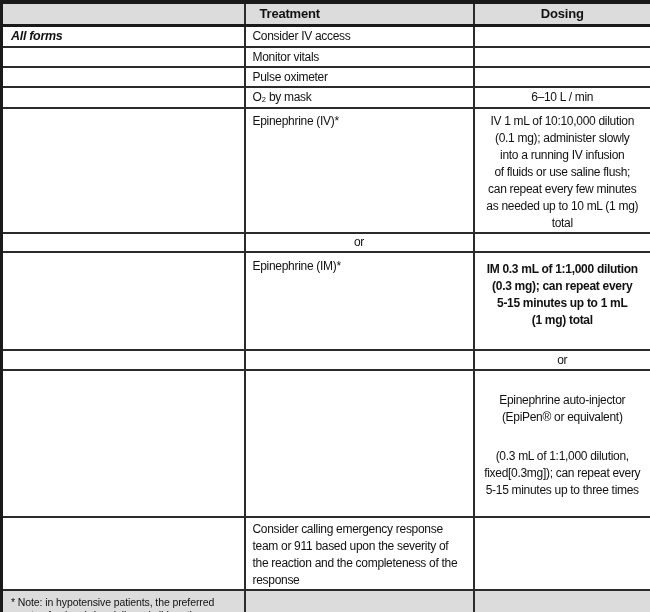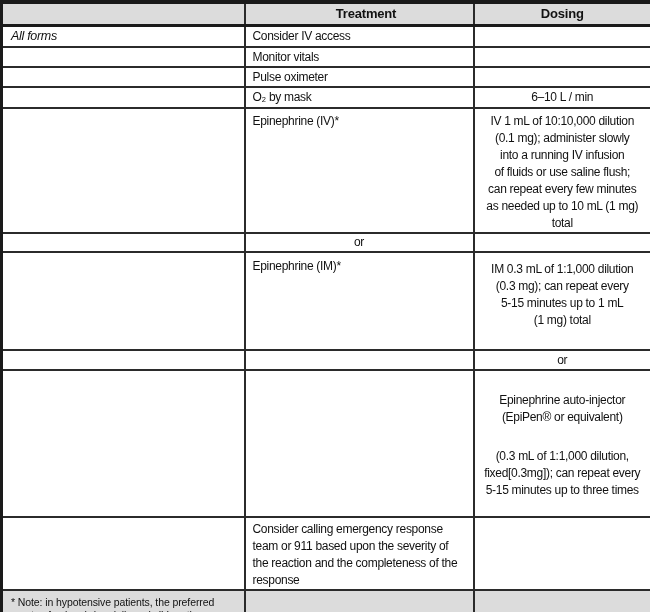--- a/index.html
+++ b/index.html
@@ -33,28 +33,28 @@
     vertical-align:middle;
     overflow:hidden;
   }
   th{
     background:var(--header-bg);
     font-weight:bold;
     font-size:13px;
     letter-spacing:-0.2px;
     border-bottom:3px solid var(--border-strong);
   }
-  .th-treatment{text-align:center;padding-left:14px;}
+  .th-treatment{text-align:left;padding-left:14px;}
   .th-dosing{text-align:center;}
   .c1{text-align:left;padding-left:8px;padding-right:4px;}
   .c2{text-align:left;padding-left:7px;padding-right:4px;white-space:pre-line;}
   .c3{text-align:center;padding-left:4px;padding-right:4px;white-space:pre-line;margin-top:48px;}
-  .all-forms{font-weight:normal;font-style:italic;font-size:12.5px;}
+  .all-forms{font-weight:bold;font-style:italic;font-size:12.5px;}
   .vtop{vertical-align:top;}
-  .pt3{padding-top:3px;} .pt4{padding-top:4px;} .pt5{padding-top:5px;} .pt8{padding-top:8px;}
+  .pt3{padding-top:3px;} .pt4{padding-top:4px;} .pt5{padding-top:5px;} .pt8{padding-top:8px;font-weight:bold;}
   .r1{height:23px;} .r2{height:22px;} .r3{height:20px;} .r4{height:20px;}
   .r5{height:21px;} .r6{height:95px;} .r7{height:19px;} .r8{height:98px;}
   .r9{height:20px;} .r10{height:98px;} .r11{height:72px;} .r12{height:72px;}
   .note-row td{background:var(--note-bg);}
   .note-cell{
     vertical-align:top;
     font-size:10.5px;
     line-height:13px;
     letter-spacing:-0.1px;
     padding:5px 8px 0 13px;

